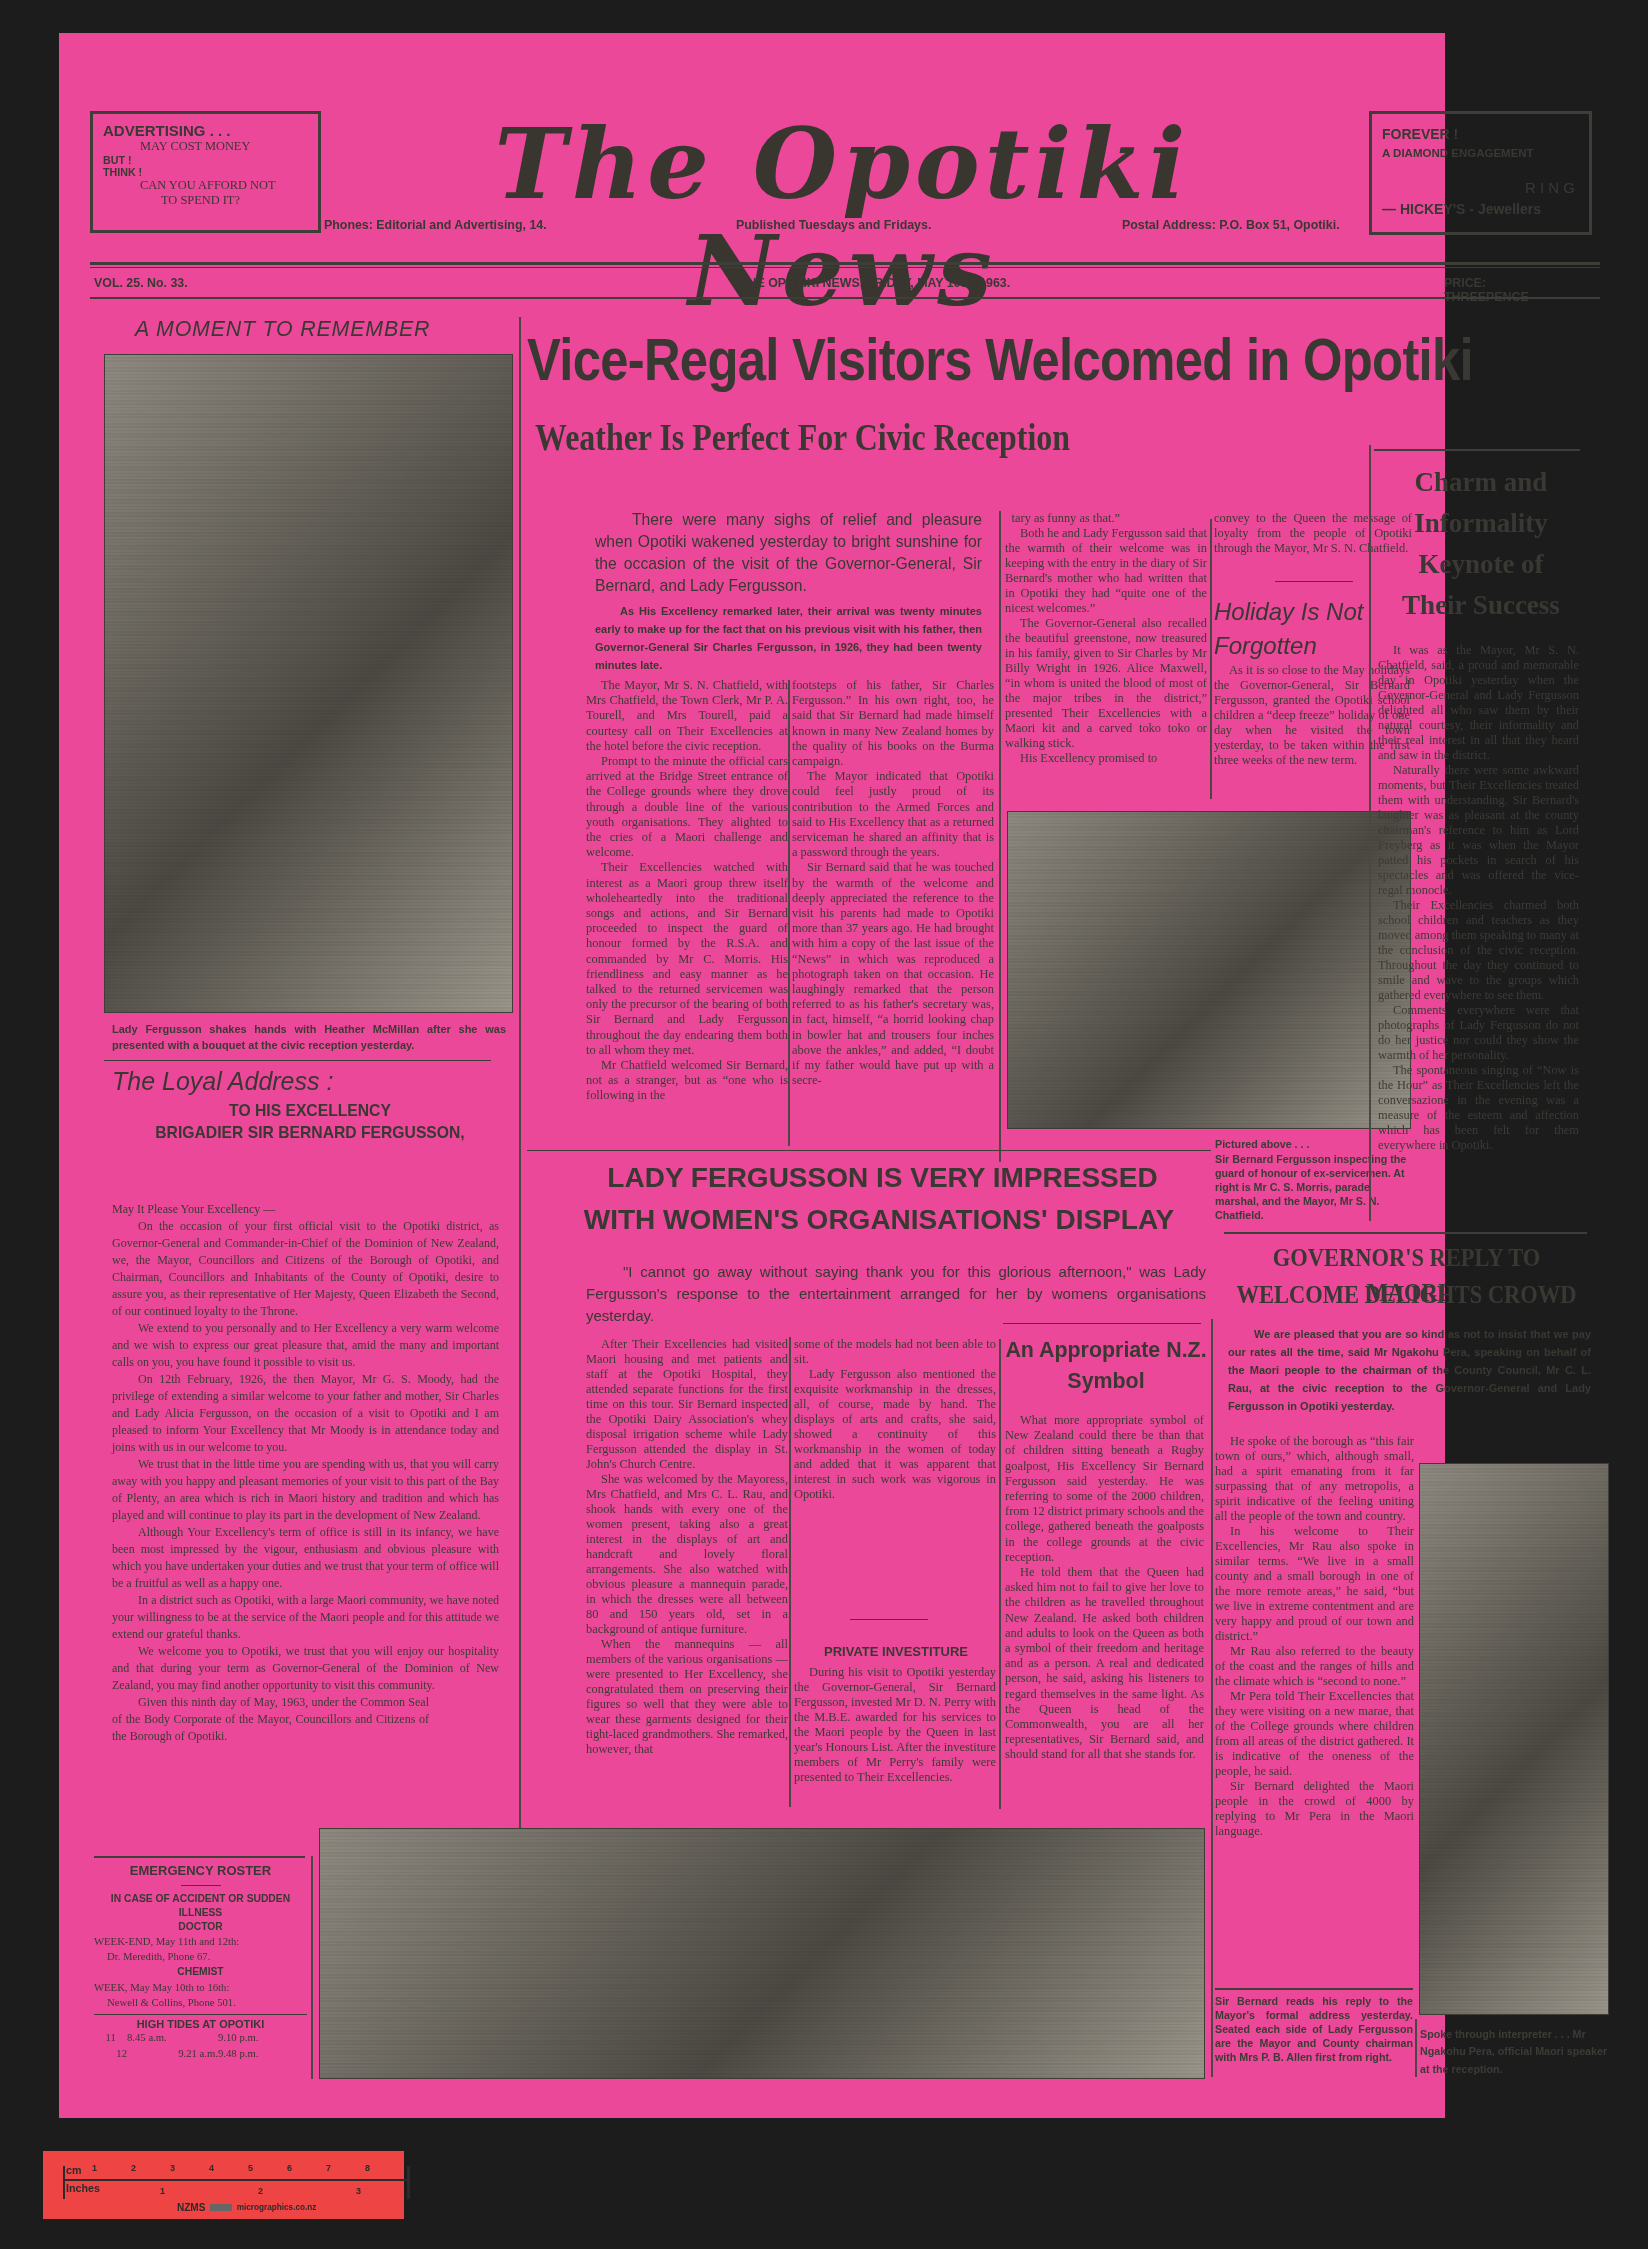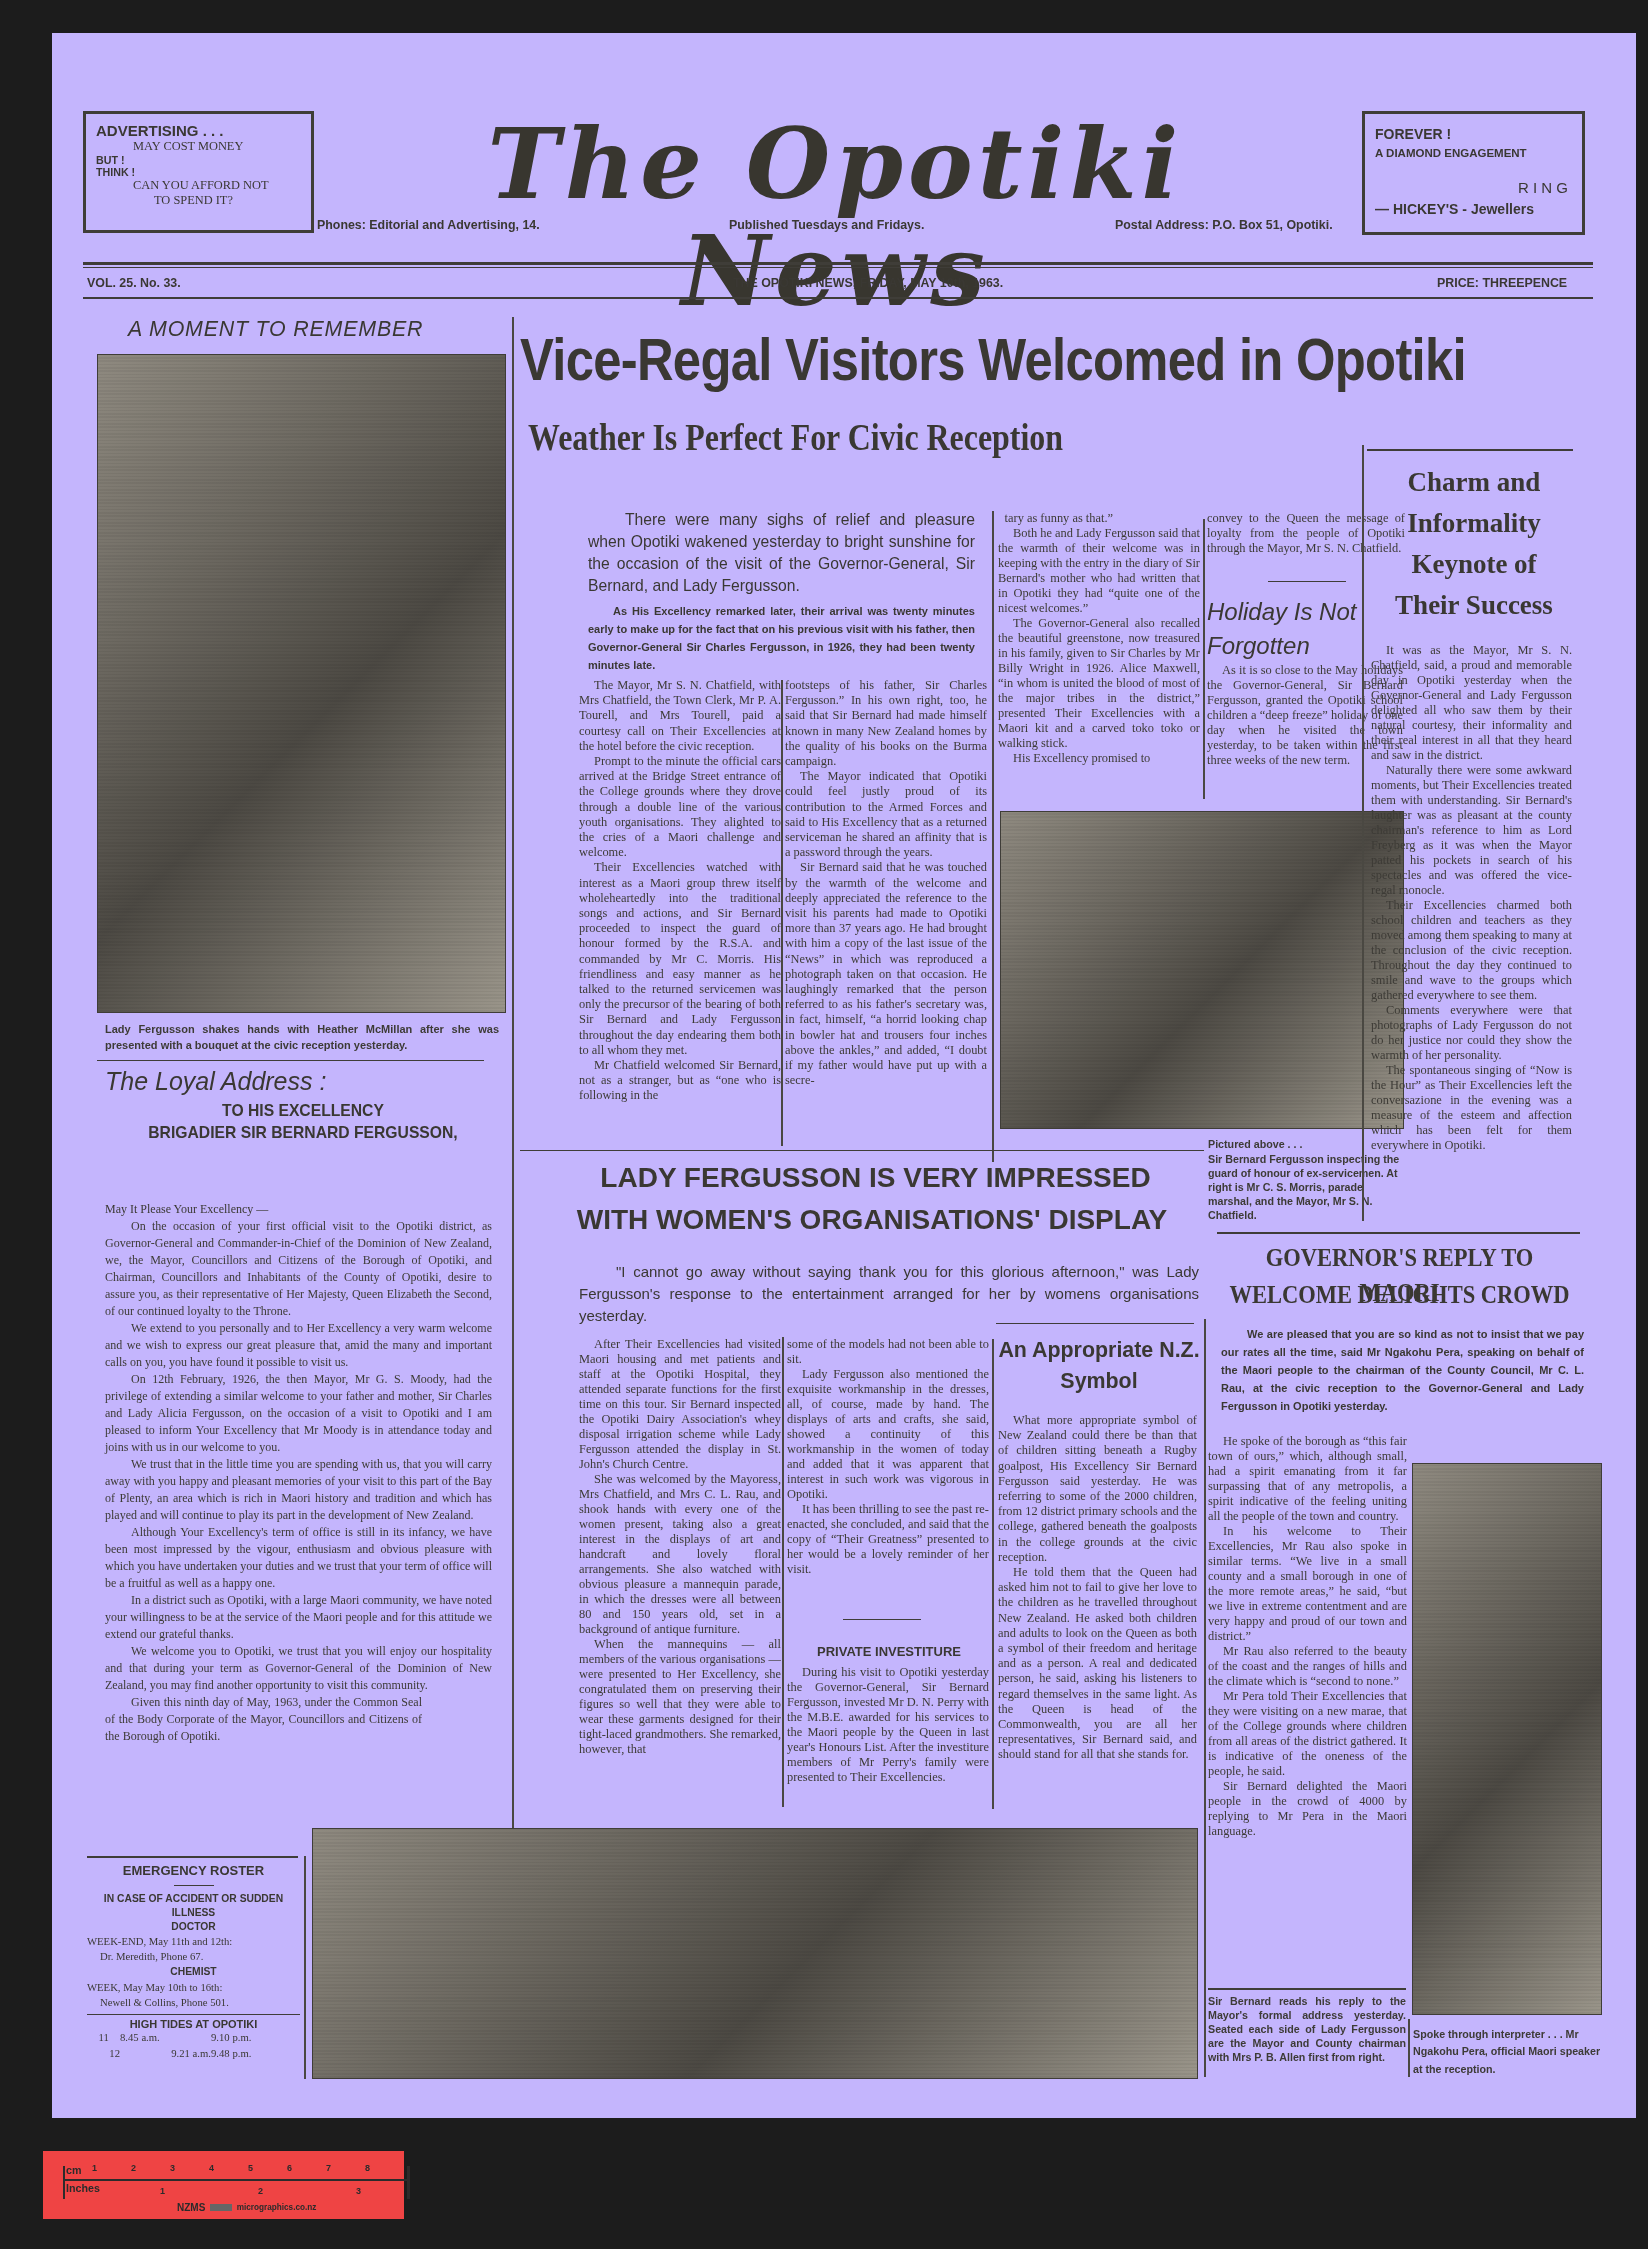--- a/index.html
+++ b/index.html
@@ -1,17 +1,17 @@
 <!DOCTYPE html>
 <html style="font-size:13px"><head>
 <meta charset="utf-8">
 <style>
   * { box-sizing: border-box; margin: 0; padding: 0; }
   body { width: 1648px; height: 2250px; background: #1c1c1c; position: relative; overflow: hidden; font-family: "DejaVu Serif", serif; color: #3a3833; }
-  .page { position: absolute; left: 52px; top: 33px; width: 1584px; height: 2085px; background: #c4b5fd; }
+  .page { position: absolute; left: 59px; top: 33px; width: 1386px; height: 2085px; background: #ec4899; }
   .abs { position: absolute; }
   .box { border: 3.3px solid #3f3d38; }
   .sans { font-family: "Liberation Sans", sans-serif; }
   .cond { font-family: "Liberation Sans", sans-serif; font-stretch: condensed; }
   .serif { font-family: "Liberation Serif", serif; }
   .rule { position: absolute; background: #3f3d38; }
   .vrule { position: absolute; width: 1.6px; background: #4a4842; }
   .body-text { font-family: "Liberation Serif", serif; font-size: 12.8px; line-height: 16px; text-align: justify; color: #3d3b36; }
   .body-text p { text-indent: 15px; }
   .photo { position: absolute; background: repeating-linear-gradient(0deg, rgba(0,0,0,0.05) 0 1.6px, transparent 1.6px 3.3px), linear-gradient(135deg, #8f8a80, #4c4943 55%, #9a958a); border: 0.8px solid #3f3d38; }
@@ -158,21 +158,20 @@
 
   <div class="abs body-text" style="left:527px;top:1304px;width:202px;font-size:12.4px;line-height:15px;">
     <p>After Their Excellencies had visited Maori housing and met patients and staff at the Opotiki Hospital, they attended separate functions for the first time on this tour. Sir Bernard inspected the Opotiki Dairy Association's whey disposal irrigation scheme while Lady Fergusson attended the display in St. John's Church Centre.</p>
     <p>She was welcomed by the Mayoress, Mrs Chatfield, and Mrs C. L. Rau, and shook hands with every one of the women present, taking also a great interest in the displays of art and handcraft and lovely floral arrangements. She also watched with obvious pleasure a mannequin parade, in which the dresses were all between 80 and 150 years old, set in a background of antique furniture.</p>
     <p>When the mannequins — all members of the various organisations — were presented to Her Excellency, she congratulated them on preserving their figures so well that they were able to wear these garments designed for their tight-laced grandmothers. She remarked, however, that</p>
   </div>
   <div class="vrule" style="left:730px;top:1304px;height:470px;"></div>
   <div class="abs body-text" style="left:735px;top:1304px;width:202px;font-size:12.4px;line-height:15px;">
     <p style="text-indent:0;">some of the models had not been able to sit.</p>
     <p>Lady Fergusson also mentioned the exquisite workmanship in the dresses, all, of course, made by hand. The displays of arts and crafts, she said, showed a continuity of this workmanship in the women of today and added that it was apparent that interest in such work was vigorous in Opotiki.</p>
-    <p>It has been thrilling to see the past re-enacted, she concluded, and said that the copy of “Their Greatness” presented to her would be a lovely reminder of her visit.</p>
   </div>
   <div class="rule" style="left:791px;top:1586px;width:78px;height:0.8px;"></div>
 
   <div class="abs sans" style="left:742px;top:1611px;width:190px;text-align:center;font-size:13px;font-weight:bold;">PRIVATE INVESTITURE</div>
   <div class="abs body-text" style="left:735px;top:1632px;width:202px;font-size:12.4px;line-height:15px;text-indent:15px;">During his visit to Opotiki yesterday the Governor-General, Sir Bernard Fergusson, invested Mr D. N. Perry with the M.B.E. awarded for his services to the Maori people by the Queen in last year's Honours List. After the investiture members of Mr Perry's family were presented to Their Excellencies.</div>
 
   <div class="rule" style="left:944px;top:1290px;width:198px;height:0.8px;"></div>
   <div class="vrule" style="left:940px;top:1306px;height:470px;"></div>
   <div class="abs sans" style="left:946px;top:1302px;width:202px;text-align:center;font-size:21.4px;line-height:31px;font-weight:bold;">An Appropriate N.Z. Symbol</div>
   <div class="abs body-text" style="left:946px;top:1380px;width:199px;font-size:12.4px;line-height:15.2px;">

